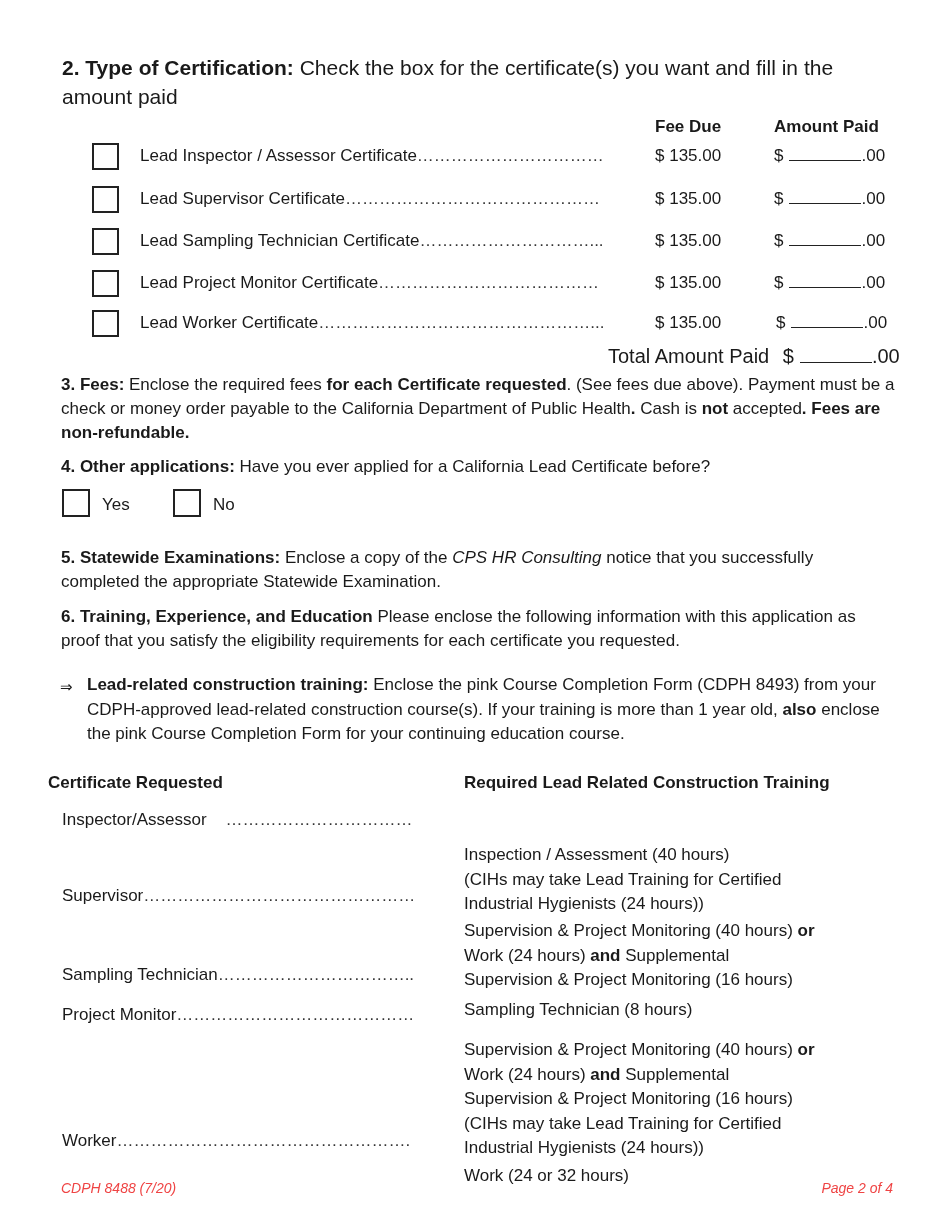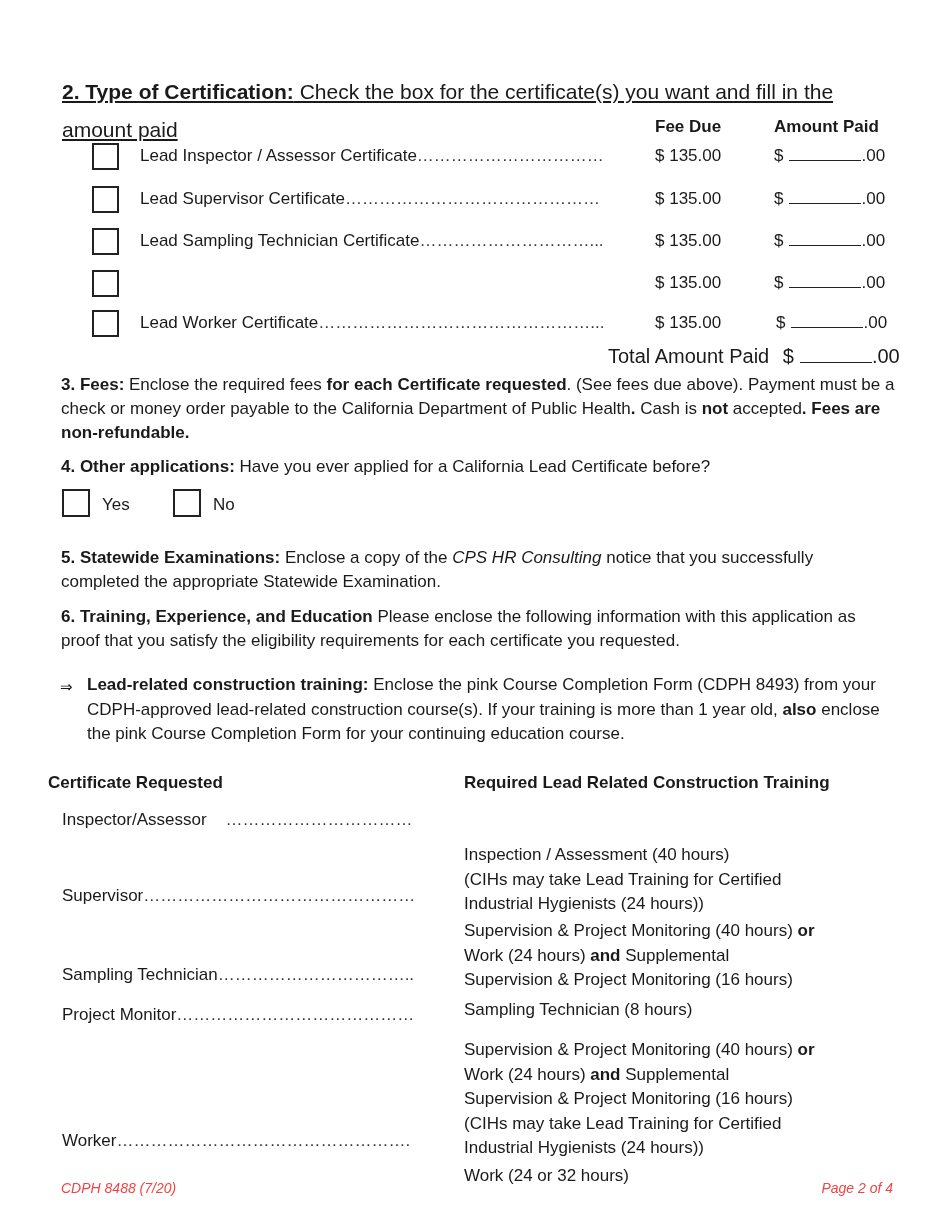--- a/index.html
+++ b/index.html
@@ -1,19 +1,19 @@
 <!DOCTYPE html>
 <html><head>
 <meta charset="utf-8">
 <style>
   html, body { margin: 0; padding: 0; background: #ffffff; }
   body { width: 950px; height: 1230px; position: relative; overflow: hidden;
          font-family: "Liberation Sans", sans-serif; color: #1a1a1a; }
   .abs { position: absolute; }
-  .h2 { left: 62px; top: 73px; width: 830px; font-size: 21px; line-height: 38px; text-decoration: underline; }
+  .h2 { left: 62px; top: 53px; width: 830px; font-size: 21px; line-height: 29px; }
   .b { font-weight: bold; }
   .colhdr { top: 117px; font-size: 17px; font-weight: bold; }
   .cert-row { left: 92px; width: 810px; height: 30px; font-size: 17px; }
   .chk { position: absolute; left: 0; top: 0; width: 27px; height: 27px; border: 2px solid #222; box-sizing: border-box; background:#fff; cursor:pointer; }
   .cert-label { position: absolute; left: 48px; top: 3px; white-space: nowrap; }
   .dots { color:#333; letter-spacing: 0px; }
   .fee { position: absolute; left: 563px; top: 3px; white-space: nowrap; }
   .amt { position: absolute; left: 682px; top: 3px; white-space: nowrap; }
   .blank { display: inline-block; width: 72px; border-bottom: 1.5px solid #222; height: 14px; margin-left: 6px; vertical-align: baseline; }
   .para { left: 61px; width: 835px; font-size: 17px; line-height: 24px; }
@@ -54,20 +54,21 @@
 
 <div class="abs cert-row" style="top:228px;">
   <div class="chk"></div>
   <span class="cert-label"><span>Lead Sampling Technician Certificate</span><span class="dots">…………………………...</span></span>
   <span class="fee">$ 135.00</span>
   <span class="amt"><span>$</span><span class="blank"></span><span>.00</span></span>
 </div>
 
 <div class="abs cert-row" style="top:270px;">
   <div class="chk"></div>
+  <span class="cert-label"><span>Lead Project Monitor Certificate</span><span class="dots">…………………………………</span></span>
   <span class="fee">$ 135.00</span>
   <span class="amt"><span>$</span><span class="blank"></span><span>.00</span></span>
 </div>
 
 <div class="abs cert-row" style="top:310px;">
   <div class="chk"></div>
   <span class="cert-label"><span>Lead Worker Certificate</span><span class="dots">…………………………………………...</span></span>
   <span class="fee">$ 135.00</span>
   <span class="amt" style="left:684px;"><span>$</span><span class="blank"></span><span>.00</span></span>
 </div>

